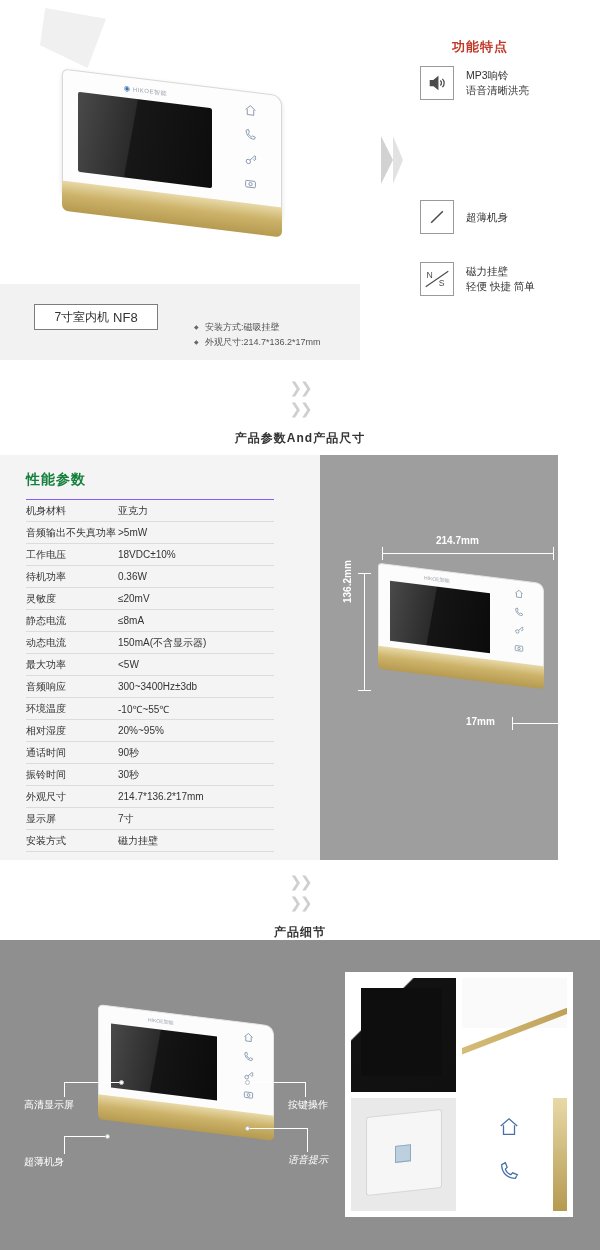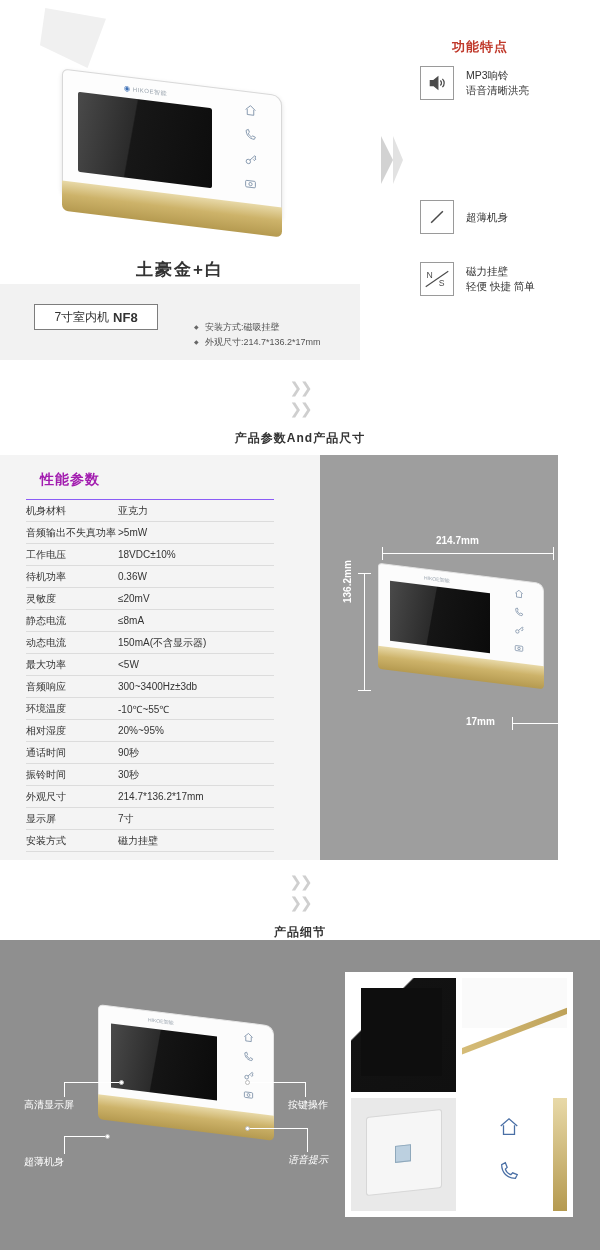--- a/index.html
+++ b/index.html
@@ -88,21 +88,21 @@
     letter-spacing: 2px;
   }
   .model-box {
     position: absolute; left: 34px; top: 304px;
     width: 124px; height: 26px;
     border: 1px solid #7d7d7d;
     display: flex; align-items: center; justify-content: center;
     background: #fff;
     font-size: 12px; color: #333;
   }
-  .model-box .bold { font-weight: bold; margin-left: 4px; font-size: 13px;}
+  .model-box .bold { font-weight: normal; margin-left: 4px; font-size: 13px;}
   .hero-specs {
     position: absolute; left: 178px; top: 304px;
     font-size: 9px; color: #555; line-height: 15px;
   }
   .hero-specs li { list-style: none; position: relative; padding-left: 11px;}
   .hero-specs li:before {
     content: "\25C6"; position: absolute; left: 0; top: 0; font-size: 6px; color: #666;
   }
   .hero-specs ul { margin: 16px; padding: 0; }
 
@@ -144,22 +144,22 @@
   
   .params-wrap {
     position: absolute; left: 0; top: 455px;
     width: 600px; height: 405px;
   }
   .params-left {
     position: absolute; left: 0; top: 0; width: 320px; height: 405px;
     background: #f4f4f4;
   }
   .params-heading {
-    position: absolute; left: 40px; top: 16px;
-    font-size: 14px; font-weight: bold; color: #a21caf; letter-spacing: 1px;
+    position: absolute; left: 26px; top: 16px;
+    font-size: 14px; font-weight: bold; color: #15803d; letter-spacing: 1px;
   }
   .ptable {
     position: absolute; left: 26px; top: 44px;
     width: 248px; border-collapse: collapse;
     font-size: 10px; color: #333;
   }
   .ptable td {
     border-bottom: 1px solid #dcdcdc;
     padding: 3.5px 0;
   }
@@ -296,21 +296,20 @@
           <circle cx="8" cy="16" r="4"></circle>
           <path d="M11 13l9-9 2 2-2 2 2 2-3 3-2-2"></path>
         </svg>
       <svg width="13" height="13" viewBox="0 0 24 24" fill="none" stroke="currentColor" stroke-width="1.6">
           <rect x="3" y="7" width="18" height="12" rx="2"></rect>
           <circle cx="12" cy="13" r="3"></circle>
         </svg>
     </div>
   </div>
 
-  <div class="hero-title">土豪金+白</div>
 
   <div class="model-box">
     <span>7寸室内机</span>
     <span class="bold">NF8</span>
   </div>
 
   <div class="hero-specs">
     <ul>
       <li>安装方式:磁吸挂壁</li>
       <li>外观尺寸:214.7*136.2*17mm</li>

